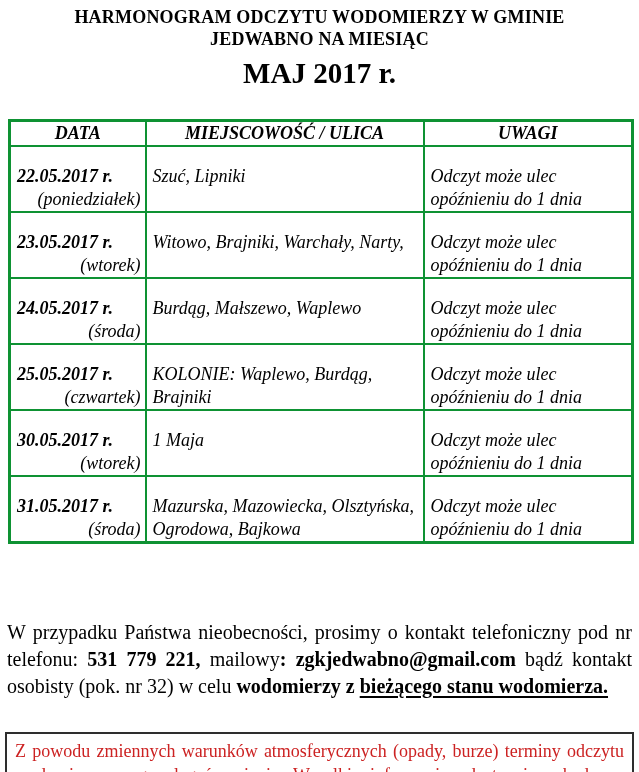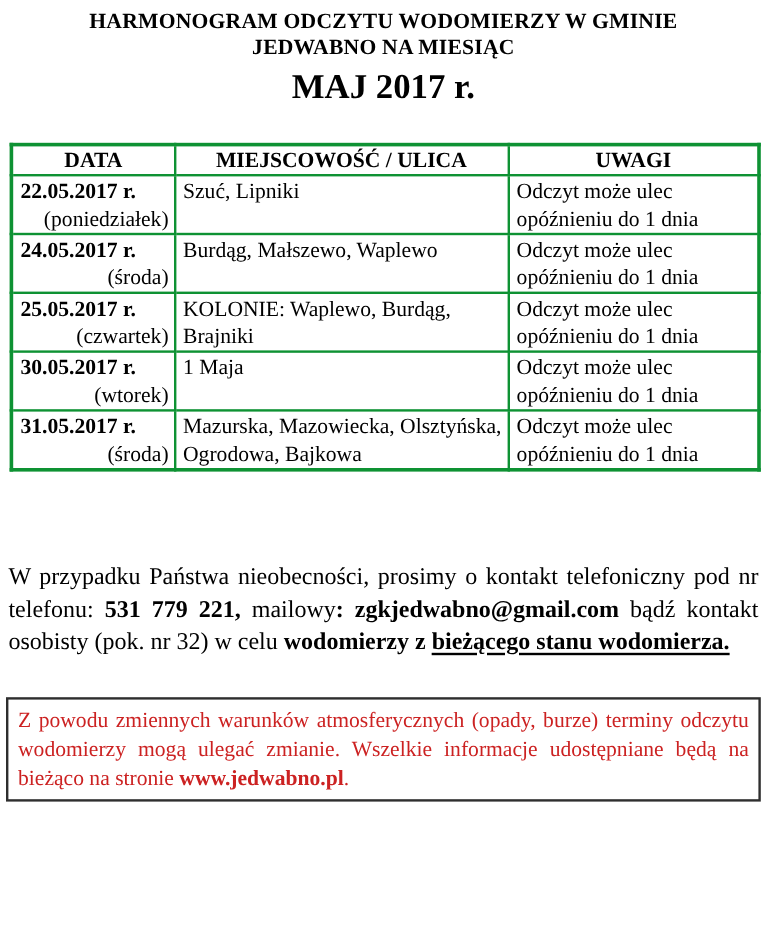--- a/index.html
+++ b/index.html
@@ -25,37 +25,38 @@
     text-underline-offset: 5px;
   }
 
   
   table.schedule {
     margin: 29px 8px 17px 8px;
     width: 623px;
     border-collapse: collapse;
     table-layout: fixed;
     border: 3px solid var(--green);
+    font-style: italic;
   }
   :root { --green: #0e9233; --red: #cc2222; }
   table.schedule th, table.schedule td {
     border: 2px solid var(--green);
     font-size: 18px;
     vertical-align: top;
   }
   table.schedule th {
     height: 24px;
     font-weight: bold;
     text-align: center;
     padding: 1px 2px;
     line-height: 21px;
   }
   table.schedule td {
     height: 48px;
-    padding: 1px 4px 0 6px;
+    padding: 18px 4px 0 6px;
     line-height: 23px;
     text-align: left;
   }
   col.c1 { width: 136px; }
   col.c2 { width: 278px; }
   col.c3 { width: 209px; }
   .date-line { font-weight: bold; }
   .day-line  { font-weight: normal; text-align: right; }
 
   
@@ -113,20 +114,28 @@
       <tr>
         <td>
           <div class="date-line">22.05.2017 r.</div>
           <div class="day-line">(poniedziałek)</div>
         </td>
         <td>Szuć, Lipniki</td>
         <td>Odczyt może ulec opóźnieniu do 1 dnia</td>
       </tr>
       <tr>
         <td>
+          <div class="date-line">23.05.2017 r.</div>
+          <div class="day-line">(wtorek)</div>
+        </td>
+        <td>Witowo, Brajniki, Warchały, Narty,</td>
+        <td>Odczyt może ulec opóźnieniu do 1 dnia</td>
+      </tr>
+      <tr>
+        <td>
           <div class="date-line">24.05.2017 r.</div>
           <div class="day-line">(środa)</div>
         </td>
         <td>Burdąg, Małszewo, Waplewo</td>
         <td>Odczyt może ulec opóźnieniu do 1 dnia</td>
       </tr>
       <tr>
         <td>
           <div class="date-line">25.05.2017 r.</div>
           <div class="day-line">(czwartek)</div>

